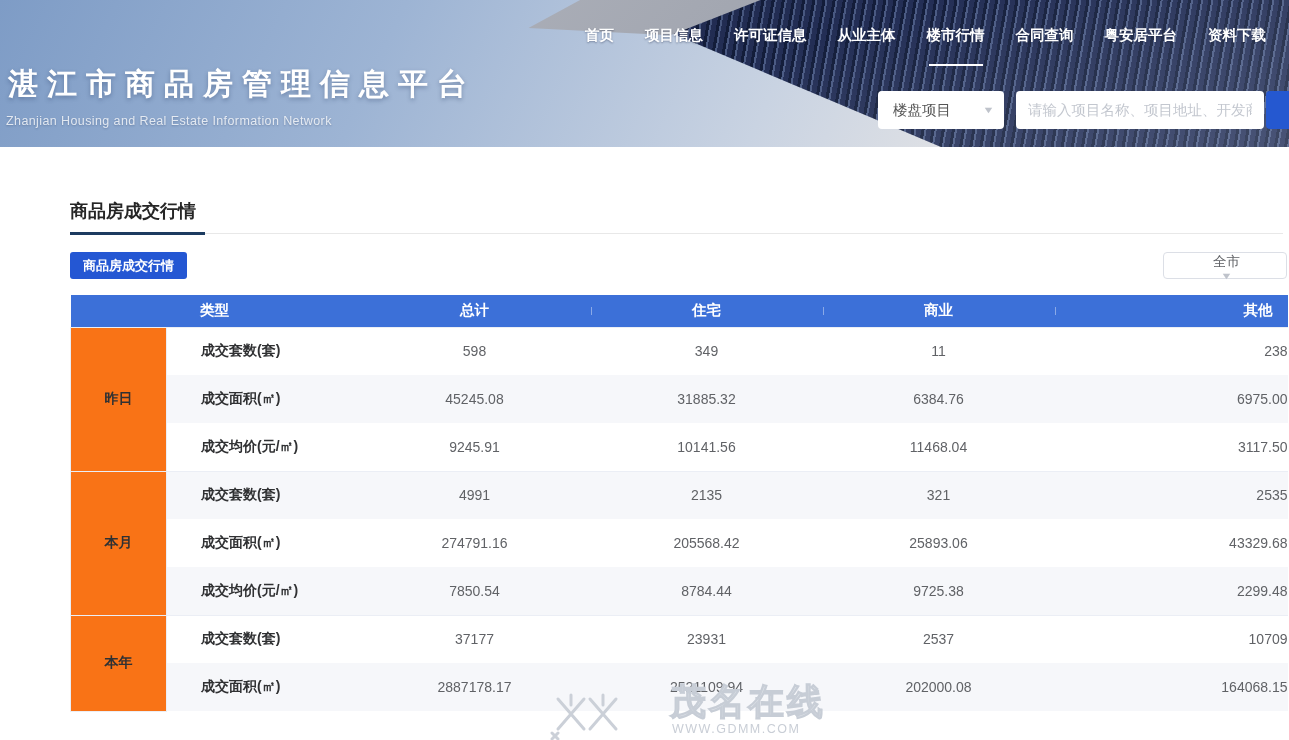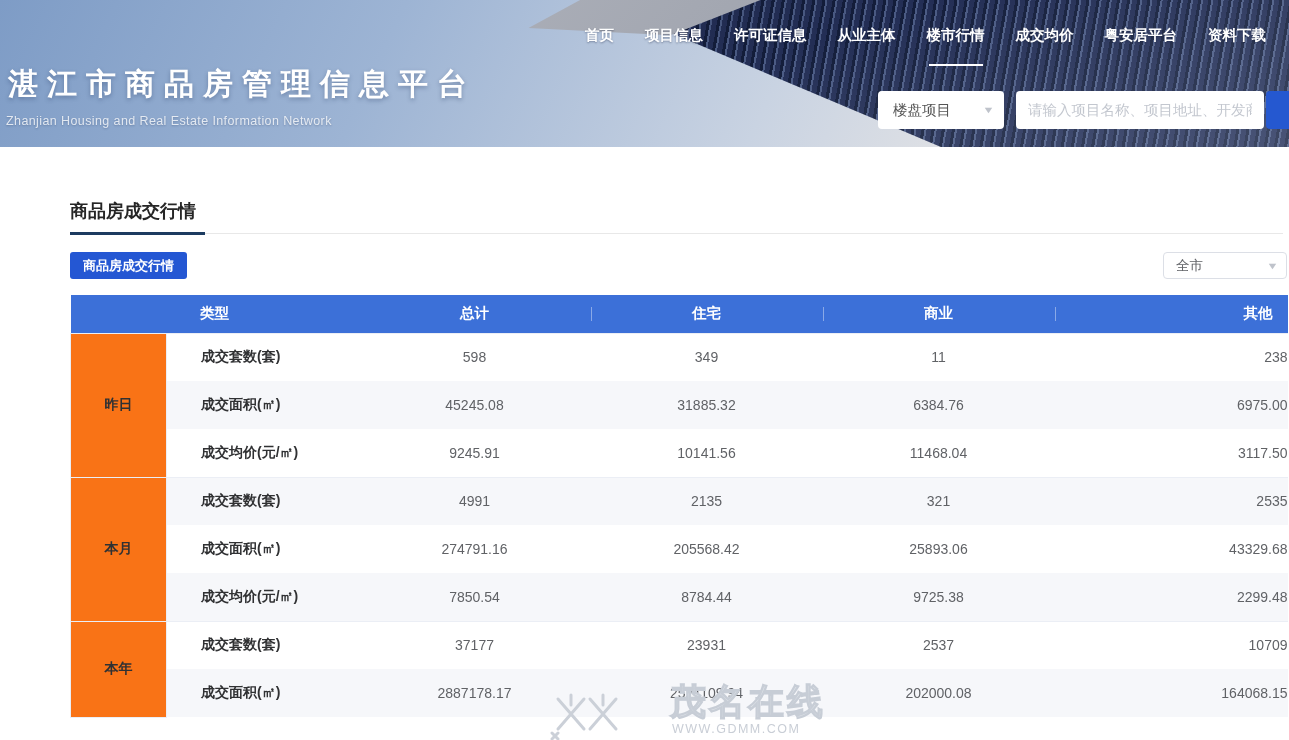--- a/index.html
+++ b/index.html
@@ -49,25 +49,25 @@
   .section-title { margin-top:52px; font-size:18px; font-weight:bold; color:#262626; }
   .title-rule { position:relative; margin-top:9px; width:1213px; height:3px; }
   .title-rule .gray { position:absolute; left:0; right:0; top:1px; height:1px; background:#e8e8e8; }
   .title-rule .dark { position:absolute; left:0; top:0; width:135px; height:3px; background:#1c3b60; }
 
   .controls { margin-top:17px; width:1217px; display:flex; justify-content:space-between; align-items:center; }
   .tab-btn { height:27px; padding:0 13px; background:#2457d3; color:#fff; border:none;
     border-radius:3px; font-size:13px; font-weight:bold; cursor:pointer; font-family:inherit; }
   .region-select { width:124px; height:27px; border:1px solid #dcdfe6; border-radius:4px;
     background:#fff; display:flex; align-items:center; justify-content:space-between;
-    padding:0 9px 0 12px; color:#606266; font-size:13.5px; cursor:pointer; }
+    padding:0 9px 0 12px; color:#606266; font-size:13.5px; cursor:pointer;flex-direction:column; }
 
   
   table.market { margin-top:16px; width:1217px; border-collapse:collapse; table-layout:fixed; }
-  .market th { background:#3c70d8; color:#fff; height:38px; font-size:14.5px;
+  .market th { background:#3c70d8; color:#fff; height:32px; font-size:14.5px;
     font-weight:bold; text-align:center; position:relative; }
   .market th.th-div::before { content:""; position:absolute; left:0; top:12px; bottom:12px;
     width:1px; background:rgba(255,255,255,.4); }
   .market th.th-last { text-align:right; padding-right:15px; }
   .market td { height:48px; font-size:14px; }
   .market td.group { width:96px; background:#f97316; border:1px solid #ebeef5;
     text-align:center; color:#303133; font-weight:bold; }
   .market td.metric { padding-left:34px; color:#303133; font-weight:bold; text-align:left; }
   .market td.val { text-align:center; color:#606266; }
   .market td.val-last { text-align:right; color:#606266; }
@@ -94,21 +94,21 @@
 
   <div class="hero-title">湛江市商品房管理信息平台</div>
   <div class="hero-sub">Zhanjian Housing and Real Estate Information Network</div>
 
   <div class="nav" id="nav">
       <div class="nav-item">首页</div>
       <div class="nav-item">项目信息</div>
       <div class="nav-item">许可证信息</div>
       <div class="nav-item">从业主体</div>
       <div class="nav-item active">楼市行情</div>
-      <div class="nav-item">成交均价</div>
+      <div class="nav-item">合同查询</div>
       <div class="nav-item">粤安居平台</div>
       <div class="nav-item">资料下载</div>
     </div>
 
   <div class="search-row">
     <div class="search-select">
       <span>楼盘项目</span>
       <span class="caret">▼</span>
     </div>
     <input class="search-input" type="text" placeholder="请输入项目名称、项目地址、开发商名称" style="">

